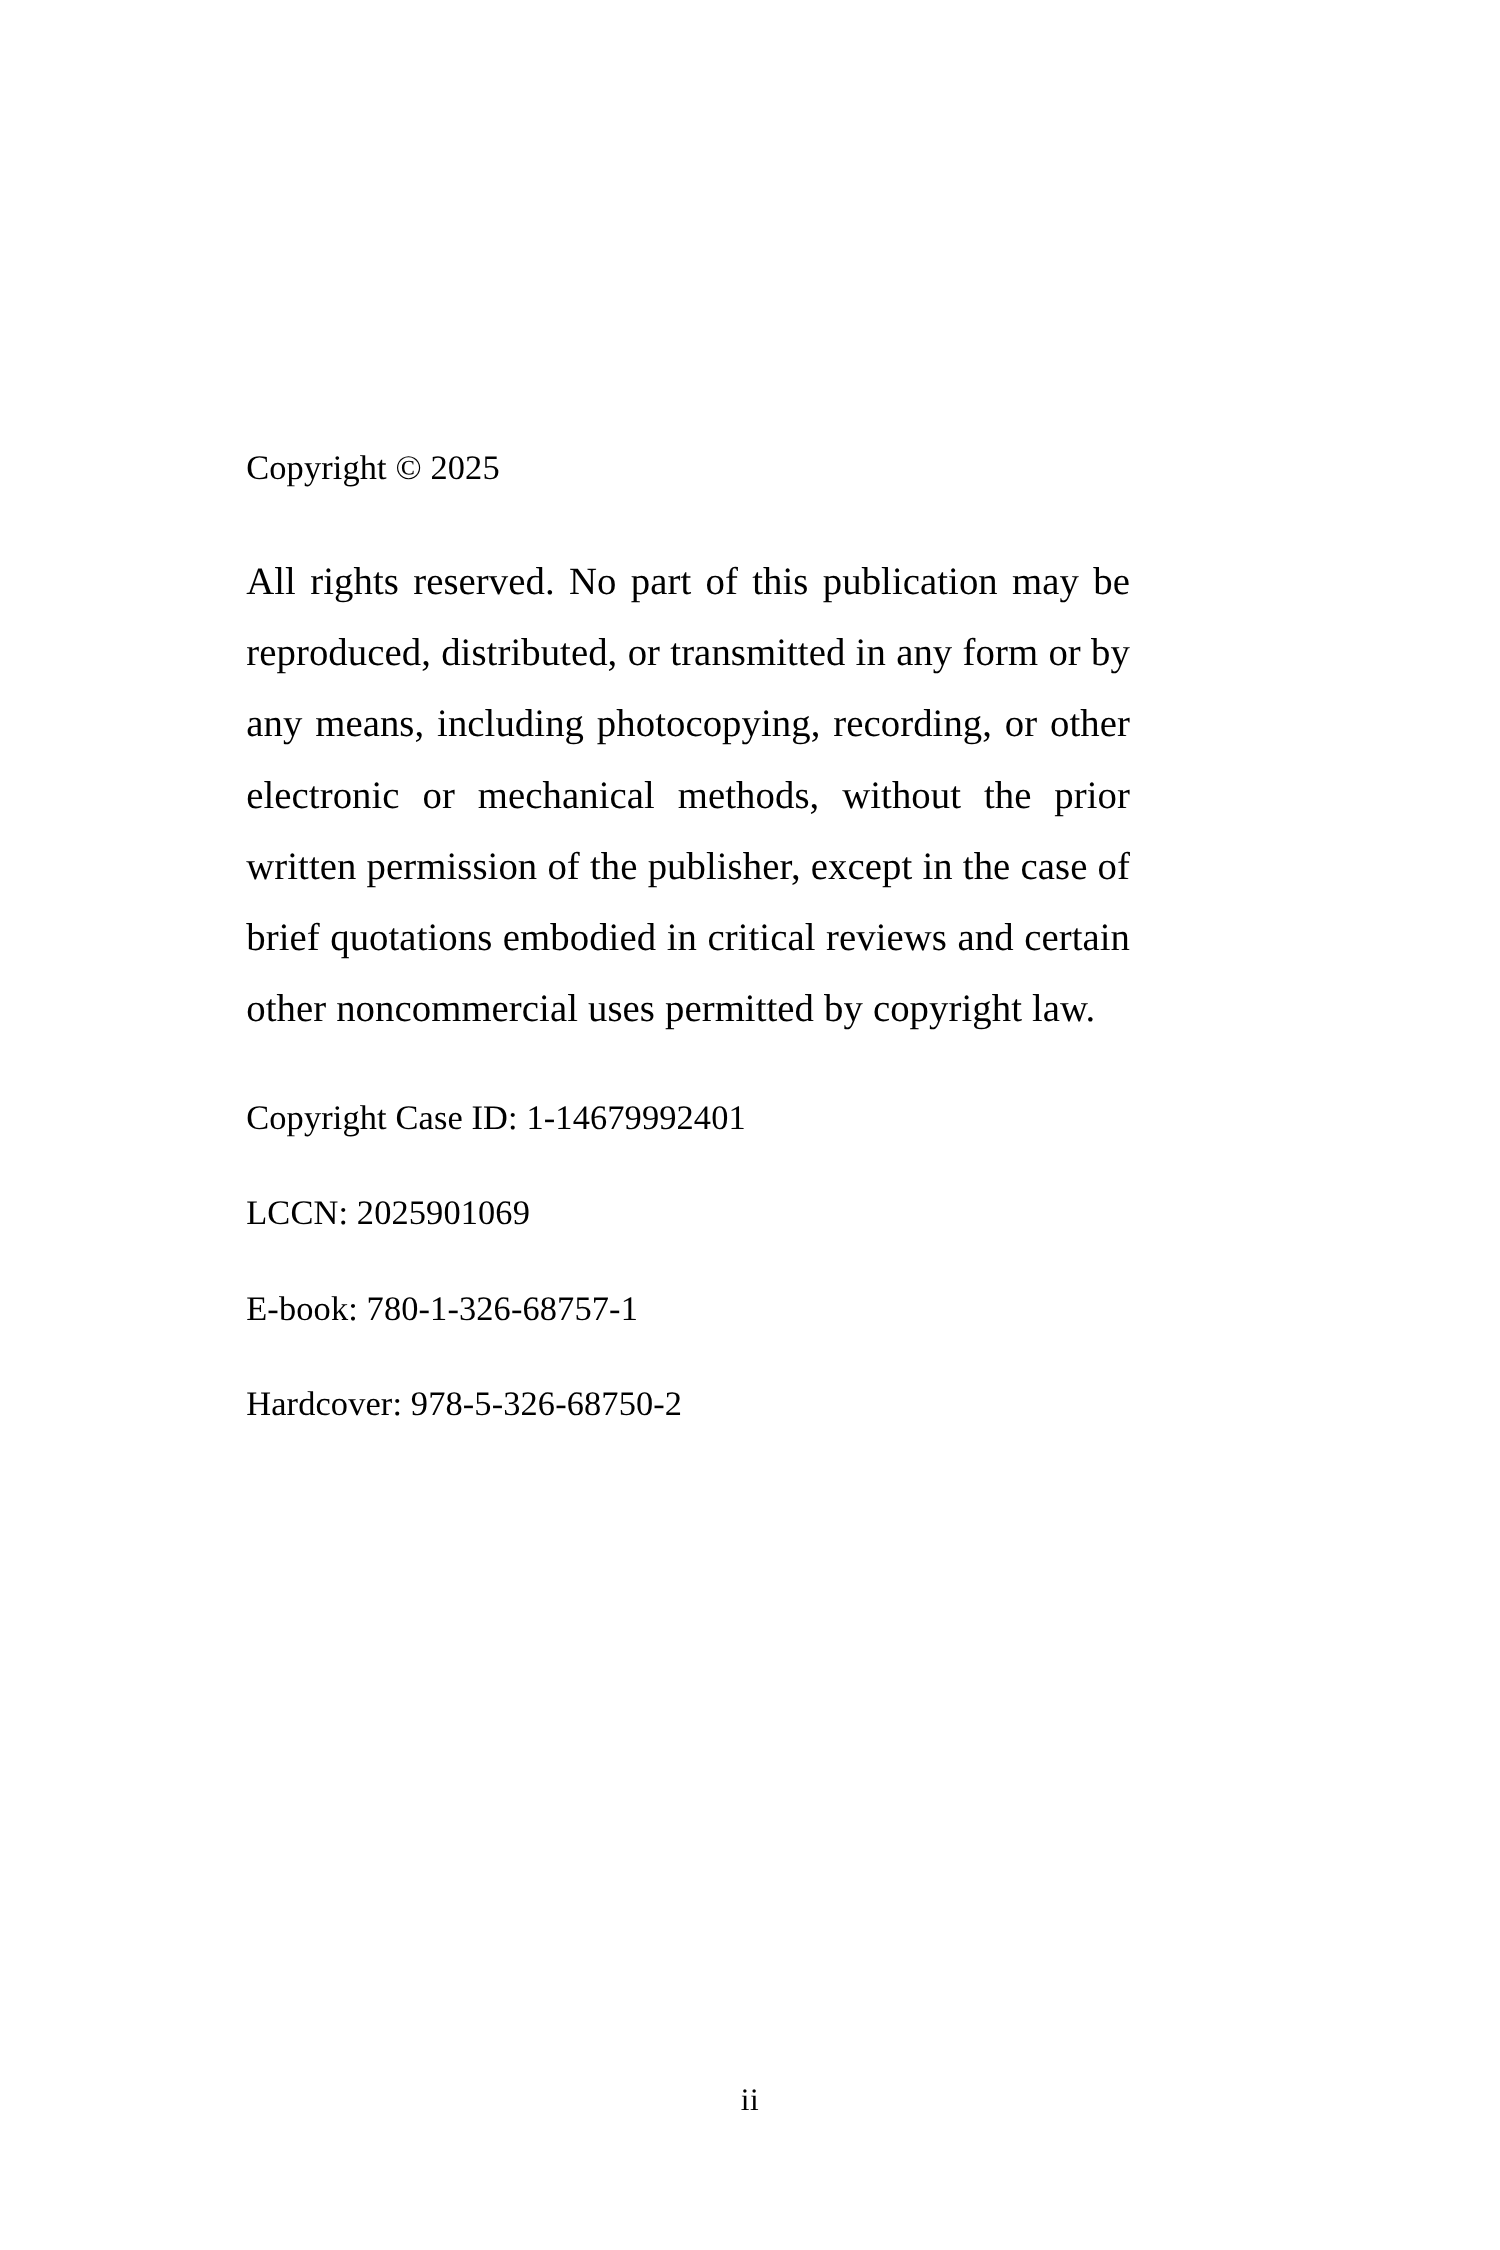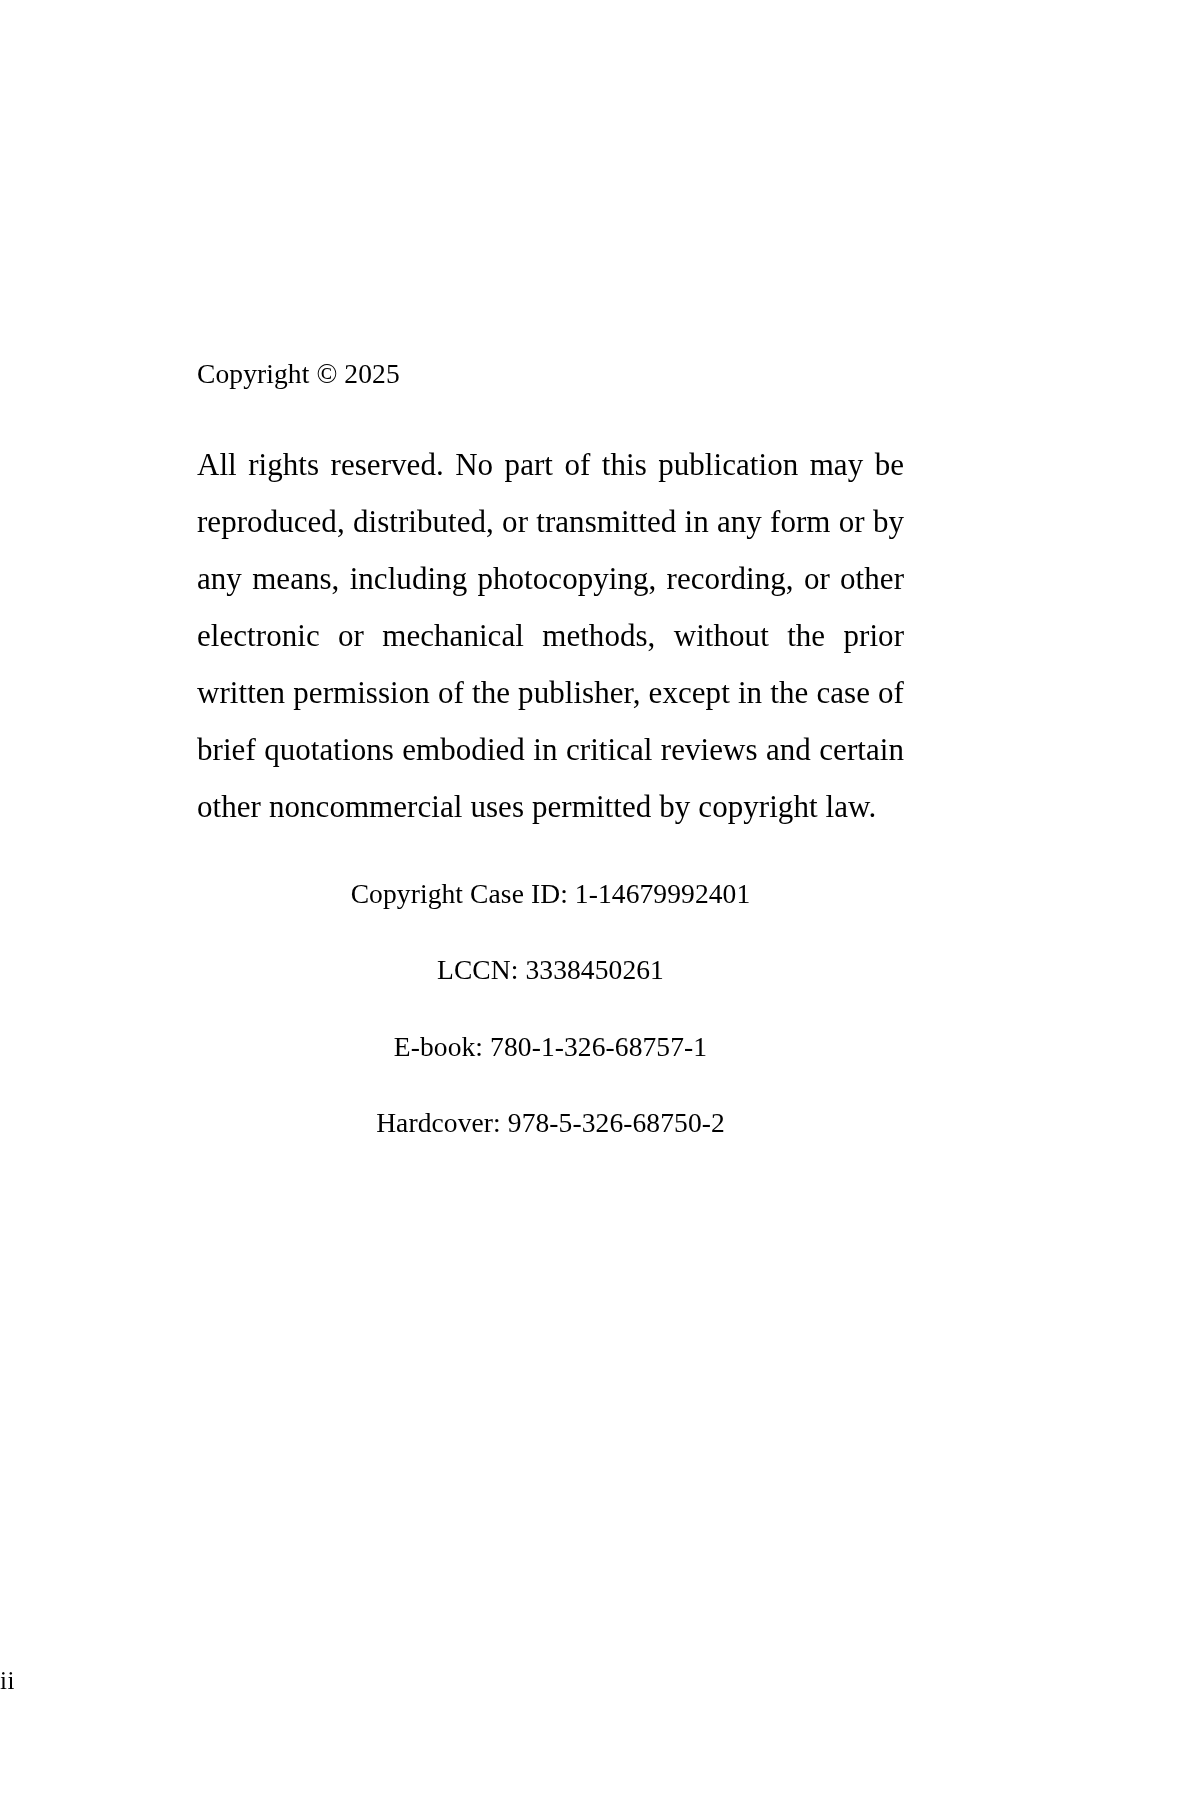--- a/index.html
+++ b/index.html
@@ -47,60 +47,59 @@
     text-justify: inter-word;
     margin: 0 0 45px 0;
     letter-spacing: 0.05px;
     word-spacing: 0.2px;
   }
 
   .meta-list {
     margin: 0;
     padding: 0;
     list-style: none;
-    text-align: center;
   }
 
   .meta-item {
     font-size: 27.5px;
     line-height: 1.0;
     margin: 0 0 49px 0;
     letter-spacing: 0.1px;
     white-space: nowrap;
   }
 
   .meta-item:last-child {
     margin-bottom: 0;
   }
 
   .page-number {
     position: absolute;
     left: 0;
     top: 1668px;
     width: 1200px;
-    text-align: left;
+    text-align: center;
     font-size: 25px;
     line-height: 1.0;
     letter-spacing: 0.5px;
   }
 </style>
 </head>
 <body>
 
 <div class="page">
 
   <div class="content">
 
     <p class="copyright-line">Copyright © 2025</p>
 
     <p class="body-paragraph">All rights reserved. No part of this publication may be reproduced, distributed, or transmitted in any form or by any means, including photocopying, recording, or other electronic or mechanical methods, without the prior written permission of the publisher, except in the case of brief quotations embodied in critical reviews and certain other noncommercial uses permitted by copyright law.</p>
 
     <ul class="meta-list">
       <li class="meta-item">Copyright Case ID: 1-14679992401</li>
-      <li class="meta-item">LCCN: 3338450261</li>
+      <li class="meta-item">LCCN: 2025901069</li>
       <li class="meta-item">E-book: 780-1-326-68757-1</li>
       <li class="meta-item">Hardcover: 978-5-326-68750-2</li>
     </ul>
 
   </div>
 
   <div class="page-number">ii</div>
 
 </div>
 

